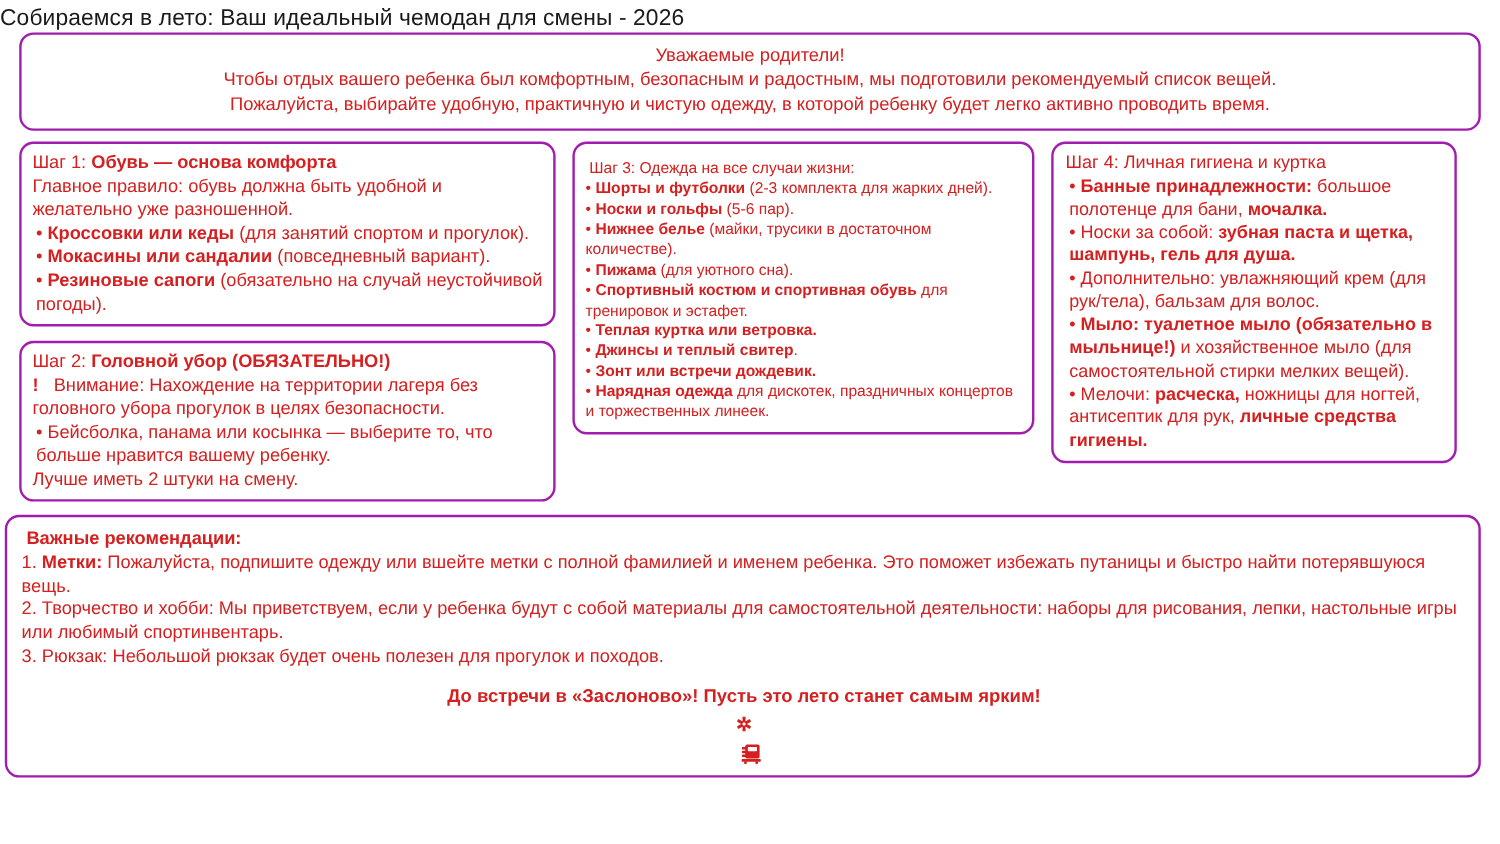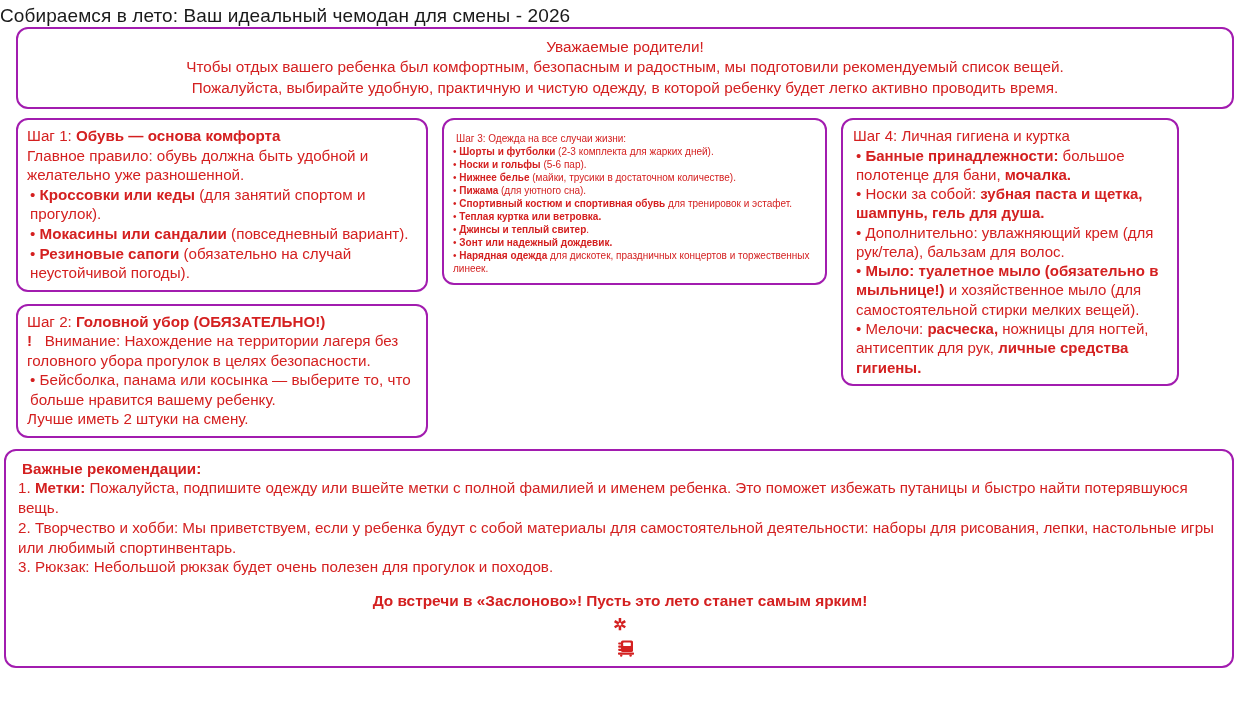--- a/index.html
+++ b/index.html
@@ -47,32 +47,32 @@
   .intro-line { display: block; white-space: nowrap; }
 
   
   .columns {
     display: flex;
     margin: 9px 16px 0 16px;
     gap: 14px;
     align-items: flex-start;
   }
   .col { display: flex; flex-direction: column; gap: 12px; }
-  .col-left   { width: 412px; }
+  .col-left   { width: 447px; }
   .col-middle { width: 385px; }
   .col-right  { width: 338px; }
 
   .panel-body {
     padding: 6px 9px 7px 9px;
     font-size: 15.2px;
     line-height: 1.285;
   }
   .col-middle .panel-body {
     padding: 12px 9px 8px 9px;
-    font-size: 10px;
+    font-size: 13px;
     line-height: 1.30;
   }
   .col-right .panel-body {
     padding: 6px 8px 7px 10px;
     font-size: 15.0px;
     line-height: 1.285;
   }
 
   .line { display: block; }
   .line b, .bold { font-weight: bold; }
@@ -144,21 +144,21 @@
     <div class="panel">
       <div class="panel-body">
         <span class="line indent-1">Шаг 3: Одежда на все случаи жизни:</span>
         <span class="line"><span>•</span> <b>Шорты и футболки</b><span> (2-3 комплекта для жарких дней).</span></span>
         <span class="line"><span>•</span> <b>Носки и гольфы</b><span> (5-6 пар).</span></span>
         <span class="line"><span>•</span> <b>Нижнее белье</b><span> (майки, трусики в достаточном количестве).</span></span>
         <span class="line"><span>•</span> <b>Пижама</b><span> (для уютного сна).</span></span>
         <span class="line"><span>•</span> <b>Спортивный костюм и спортивная обувь</b><span> для тренировок и эстафет.</span></span>
         <span class="line"><span>•</span> <b>Теплая куртка или ветровка.</b><span></span></span>
         <span class="line"><span>•</span> <b>Джинсы и теплый свитер</b><span>.</span></span>
-        <span class="line"><span>•</span> <b>Зонт или надежный дождевик.</b><span></span></span>
+        <span class="line"><span>•</span> <b>Зонт или встречи дождевик.</b><span></span></span>
         <span class="line"><span>•</span> <b>Нарядная одежда</b><span> для дискотек, праздничных концертов и торжественных линеек.</span></span>
       </div>
     </div>
   </div>
 
   <div class="col col-right">
     <div class="panel">
       <div class="panel-body">
         <span class="line">Шаг 4: Личная гигиена и куртка</span>
 

